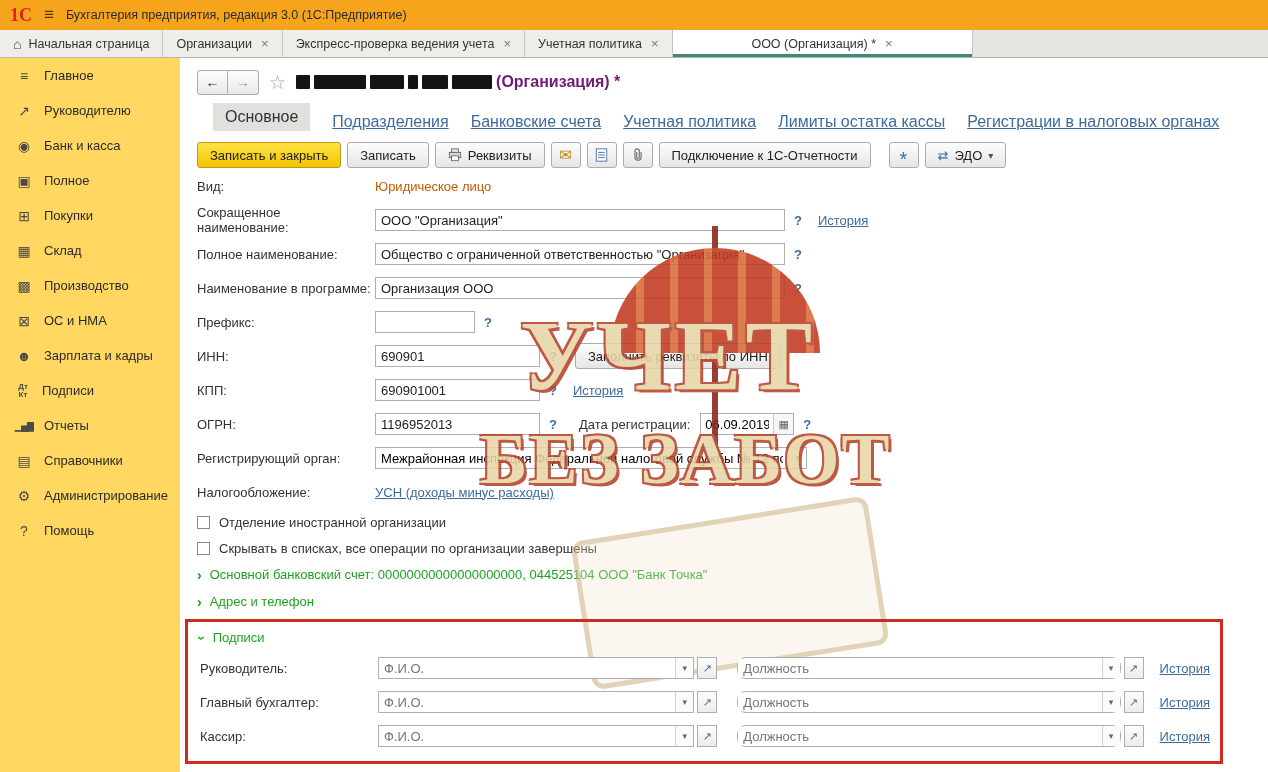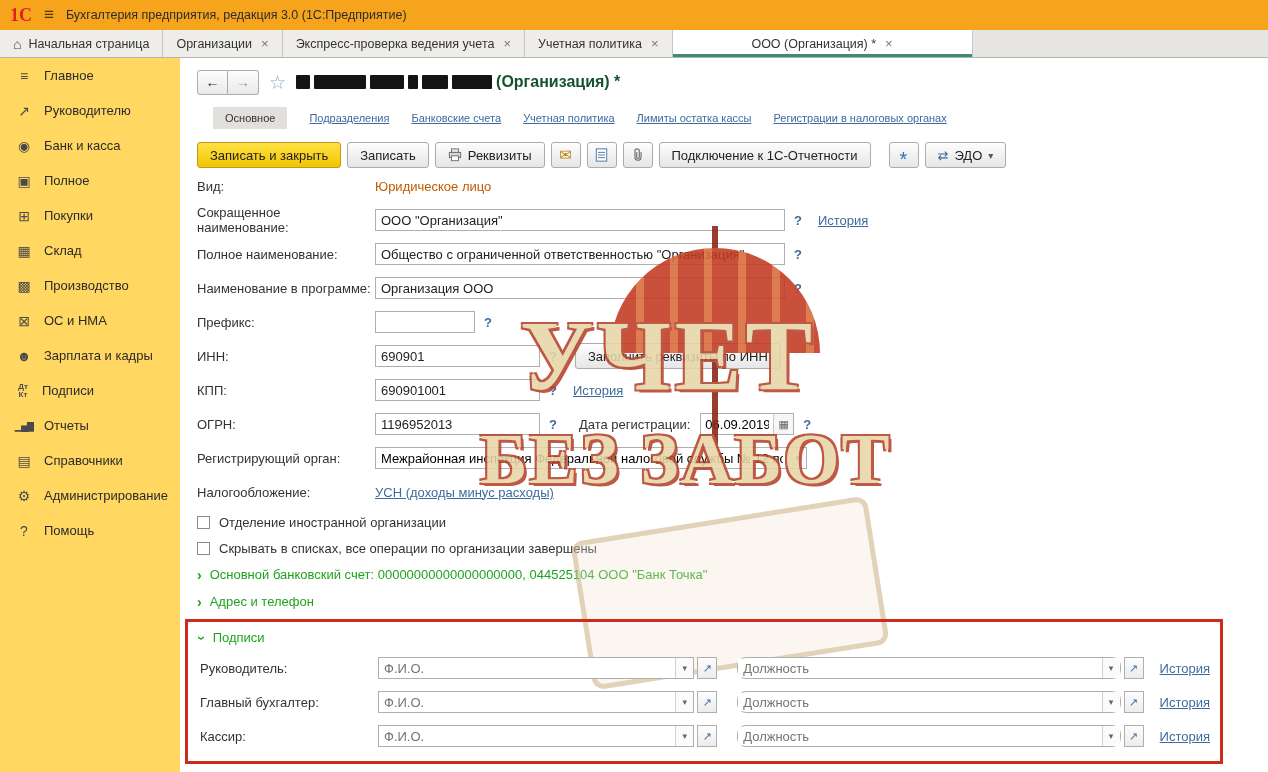--- a/index.html
+++ b/index.html
@@ -28,24 +28,24 @@
 
   
   .main { position:absolute; top:58px; left:180px; right:0; bottom:0; background:#fff; padding:10px 0 0 17px; overflow:hidden; }
 
   .navrow { display:flex; align-items:center; height:28px; gap:10px; }
   .navbtns { display:flex; }
   .btn-nav { width:31px; height:25px; border:1px solid #ABABAB; background:linear-gradient(#FDFDFD,#E9E9E9); display:flex; align-items:center; justify-content:center; font-size:14px; cursor:pointer; }
   .btn-nav.back { border-radius:3px 0 0 3px; color:#222; }
   .btn-nav.fwd  { border-radius:0 3px 3px 0; color:#9a9a9a; border-left:none; }
   .star { color:#8FA6BD; font-size:19px; cursor:pointer; }
-  .doc-title { font-size:16px; font-weight:bold; color:#14532d; display:flex; align-items:center; gap:4px; }
+  .doc-title { font-size:16px; font-weight:bold; color:#701a75; display:flex; align-items:center; gap:4px; }
   .redact { display:inline-block; height:14px; background:#141414; border-radius:1px; }
 
-  .linksrow { display:flex; align-items:center; gap:22px; margin-top:9px; height:26px; font-size:11px;padding-left:16px; }
+  .linksrow { display:flex; align-items:flex-end; gap:22px; margin-top:9px; height:26px; font-size:16px;padding-left:16px; }
   .pill { background:#E2E0DD; padding:5px 12px; color:#333; cursor:pointer; }
   .navlink { color:#3E6B9E; text-decoration:underline; cursor:pointer; white-space:nowrap; }
 
   .toolbar { display:flex; align-items:center; gap:6px; margin-top:10px; height:28px; }
   .btn { height:26px; display:inline-flex; align-items:center; gap:6px; padding:0 12px; border:1px solid #ACACAC; border-radius:3px; background:linear-gradient(#FDFDFD,#E6E6E6); font-size:13px; color:#222; cursor:pointer; white-space:nowrap; }
   .btn.primary { background:linear-gradient(#FFE143,#F2C600); border-color:#C2971F; }
   .iconbtn { width:30px; padding:0; justify-content:center; }
   .env { color:#B8860B; font-size:15px; }
   .asterisk-blue { color:#2E75B6; font-size:20px; line-height:10px; padding-top:8px; }
   .edo-arrows { color:#3E6B9E; font-size:13px; }

